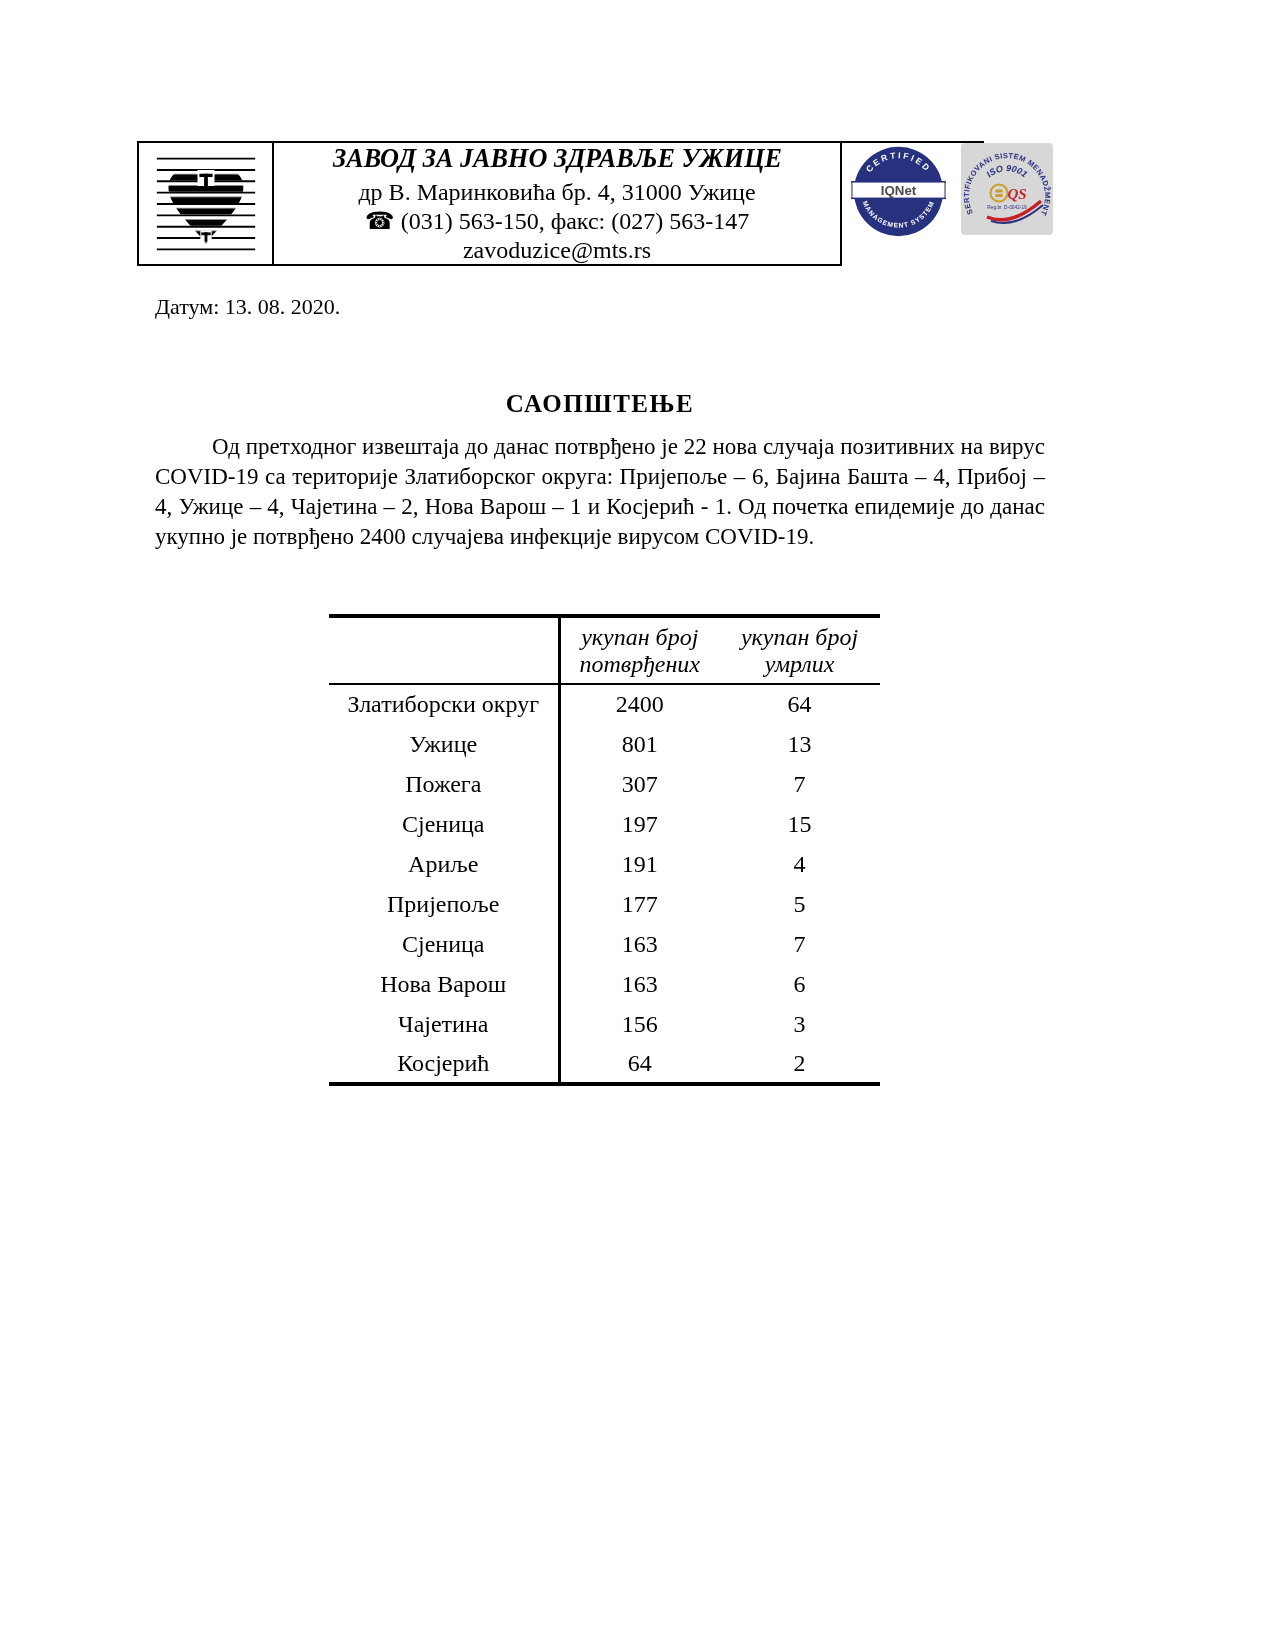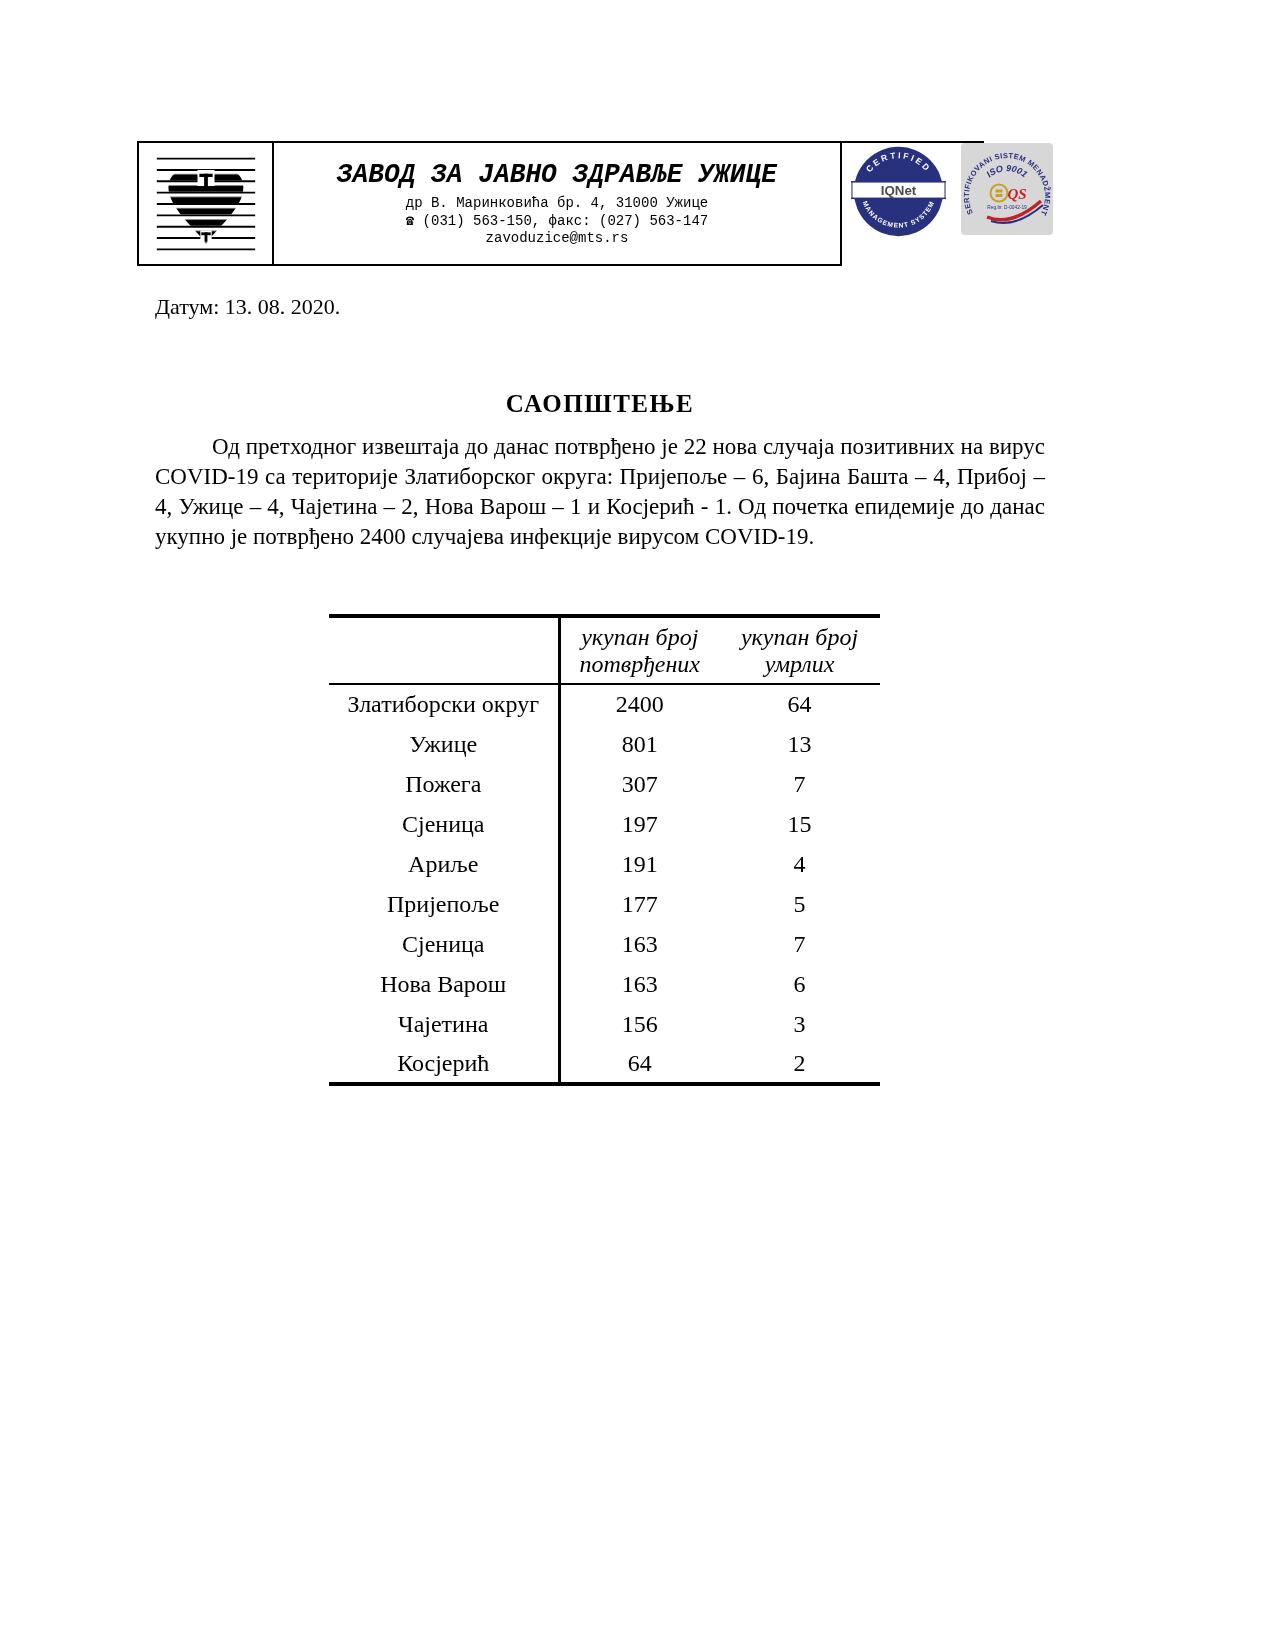--- a/index.html
+++ b/index.html
@@ -25,30 +25,30 @@
   .logo-cell {
     width: 135px;
     border-right: 2px solid #000;
     box-sizing: border-box;
     display: flex; align-items: center; justify-content: center;
   }
   .info-cell {
     flex: 1;
     display: flex; flex-direction: column;
     align-items: center; justify-content: center;
-    font-family: Liberation Mono, monospace;
+    font-family: Liberation Serif, serif;
     line-height: 1.12;
     text-align: center;
   }
   .org-name {
     font-size: 27px; font-weight: bold; font-style: italic;
     white-space: nowrap; margin-bottom: 4px;
     transform: scaleX(0.97);
   }
-  .org-address, .org-phone, .org-email { font-size: 14px; margin-top: 2px; }
+  .org-address, .org-phone, .org-email { font-size: 24px; margin-top: 2px; }
 
   .top-rule-ext {
     position: absolute;
     left: 842px; top: 141px;
     width: 142px; height: 2px;
     background: #000;
   }
 
   .iqnet { position: absolute; left: 851px; top: 144px; width: 95px; height: 95px; }
   .isoq  { position: absolute; left: 961px; top: 143px; width: 92px; height: 92px; }

